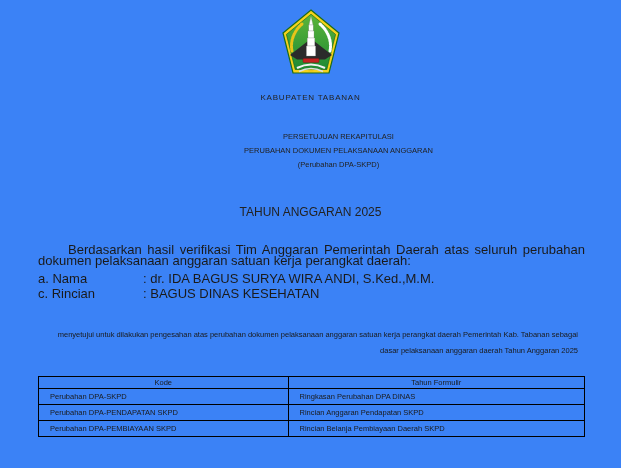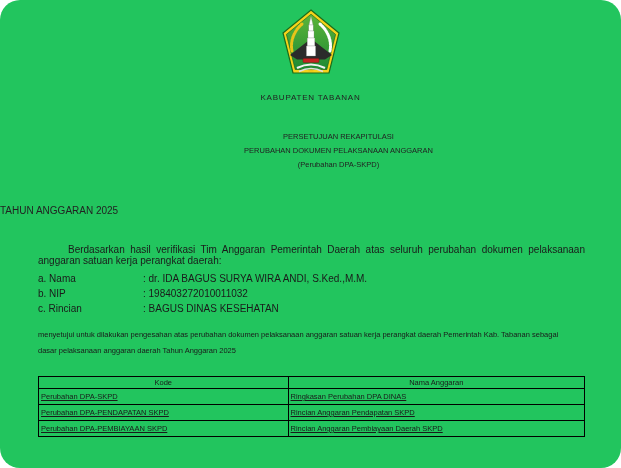--- a/index.html
+++ b/index.html
@@ -6,49 +6,49 @@
     --text:#1a1a1a;
     --border:#000000;
     --emblem-green-light:#5cb53a;
     --emblem-green:#1f8a34;
     --emblem-gold:#f6d21a;
     --emblem-red:#c32222;
   }
   *{box-sizing:border-box;margin:0;padding:0;}
   html,body{background:#ffffff;}
   body{font-family:"Liberation Sans", sans-serif;color:var(--text);}
-  .page{position:relative;width:621px;height:468px;background:#22c55e;overflow:hidden;border-radius:20px;}
+  .page{position:relative;width:621px;height:468px;background:#3b82f6;overflow:hidden;}
 
   .emblem{position:absolute;left:282px;top:9px;width:58px;height:66px;}
 
   .region-name{position:absolute;top:93px;left:0;width:621px;text-align:center;
     font-size:8px;letter-spacing:0.8px;color:#222;}
 
   .title-block{position:absolute;top:130px;left:0;width:621px;text-align:center;
     font-size:7.5px;line-height:14px;color:#222;margin-left:28px;}
-  .fiscal-year{position:absolute;top:205px;left:0;width:621px;
-    font-size:10px;color:#222;}
+  .fiscal-year{position:absolute;top:205px;left:0;width:621px;text-align:center;
+    font-size:12px;color:#222;}
 
-  .intro{position:absolute;top:244px;left:38px;width:547px;font-size:10px;
+  .intro{position:absolute;top:244px;left:38px;width:547px;font-size:13px;
     line-height:11px;text-indent:30px;text-align:justify;}
 
-  .fields{position:absolute;top:271px;left:38px;width:400px;font-size:10px;}
+  .fields{position:absolute;top:271px;left:38px;width:400px;font-size:13px;}
   .field-row{display:flex;height:15px;line-height:15px;}
   .field-label{width:105px;}
   .field-value{flex:1;}
 
   .closing{position:absolute;top:327px;left:38px;width:540px;font-size:7.5px;
-    line-height:16px;text-align:left;}
+    line-height:16px;text-align:right;}
 
   .doc-table{position:absolute;top:376px;left:38px;width:547px;
     border-collapse:collapse;font-size:7.5px;border:1.5px solid var(--border);}
   .doc-table th{border:1px solid var(--border);height:12px;font-weight:normal;
     text-align:center;padding:0 1px;}
   .doc-table td{border:1px solid var(--border);height:16px;text-align:left;
-    padding:0 2px;text-decoration:underline;}
+    padding:0 11px;}
   .doc-table col.c1{width:45.7%;}
   .doc-table col.c2{width:54.3%;}
 </style>
 </head>
 <body>
 
 <div class="page">
 
   <svg class="emblem" viewBox="0 0 58 66" aria-hidden="true">
     <defs>
@@ -92,51 +92,47 @@
   <div class="fiscal-year">TAHUN ANGGARAN 2025</div>
 
   <div class="intro">Berdasarkan hasil verifikasi Tim Anggaran Pemerintah Daerah atas seluruh perubahan dokumen pelaksanaan anggaran satuan kerja perangkat daerah:</div>
 
   <div class="fields">
     <div class="field-row">
       <span class="field-label">a. Nama</span>
       <span class="field-value">: dr. IDA BAGUS SURYA WIRA ANDI, S.Ked.,M.M.</span>
     </div>
     <div class="field-row">
-      <span class="field-label">b. NIP</span>
-      <span class="field-value">: 198403272010011032</span>
-    </div>
-    <div class="field-row">
       <span class="field-label">c. Rincian</span>
       <span class="field-value">: BAGUS DINAS KESEHATAN</span>
     </div>
   </div>
 
   <div class="closing">menyetujui untuk dilakukan pengesahan atas perubahan dokumen pelaksanaan anggaran satuan kerja perangkat daerah Pemerintah Kab. Tabanan sebagai dasar pelaksanaan anggaran daerah Tahun Anggaran 2025</div>
 
   <table class="doc-table">
     <colgroup>
         <col class="c1">
         <col class="c2">
       </colgroup>
     <thead>
       <tr>
         <th>Kode</th>
-        <th>Nama Anggaran</th>
+        <th>Tahun Formulir</th>
       </tr>
     </thead>
     <tbody>
       <tr>
         <td>Perubahan DPA-SKPD</td>
         <td>Ringkasan Perubahan DPA DINAS</td>
       </tr>
       <tr>
         <td>Perubahan DPA-PENDAPATAN SKPD</td>
         <td>Rincian Anggaran Pendapatan SKPD</td>
       </tr>
       <tr>
         <td>Perubahan DPA-PEMBIAYAAN SKPD</td>
-        <td>Rincian Anggaran Pembiayaan Daerah SKPD</td>
+        <td>Rincian Belanja Pembiayaan Daerah SKPD</td>
       </tr>
     </tbody>
   </table>
 
 </div>
 
 </body></html>

